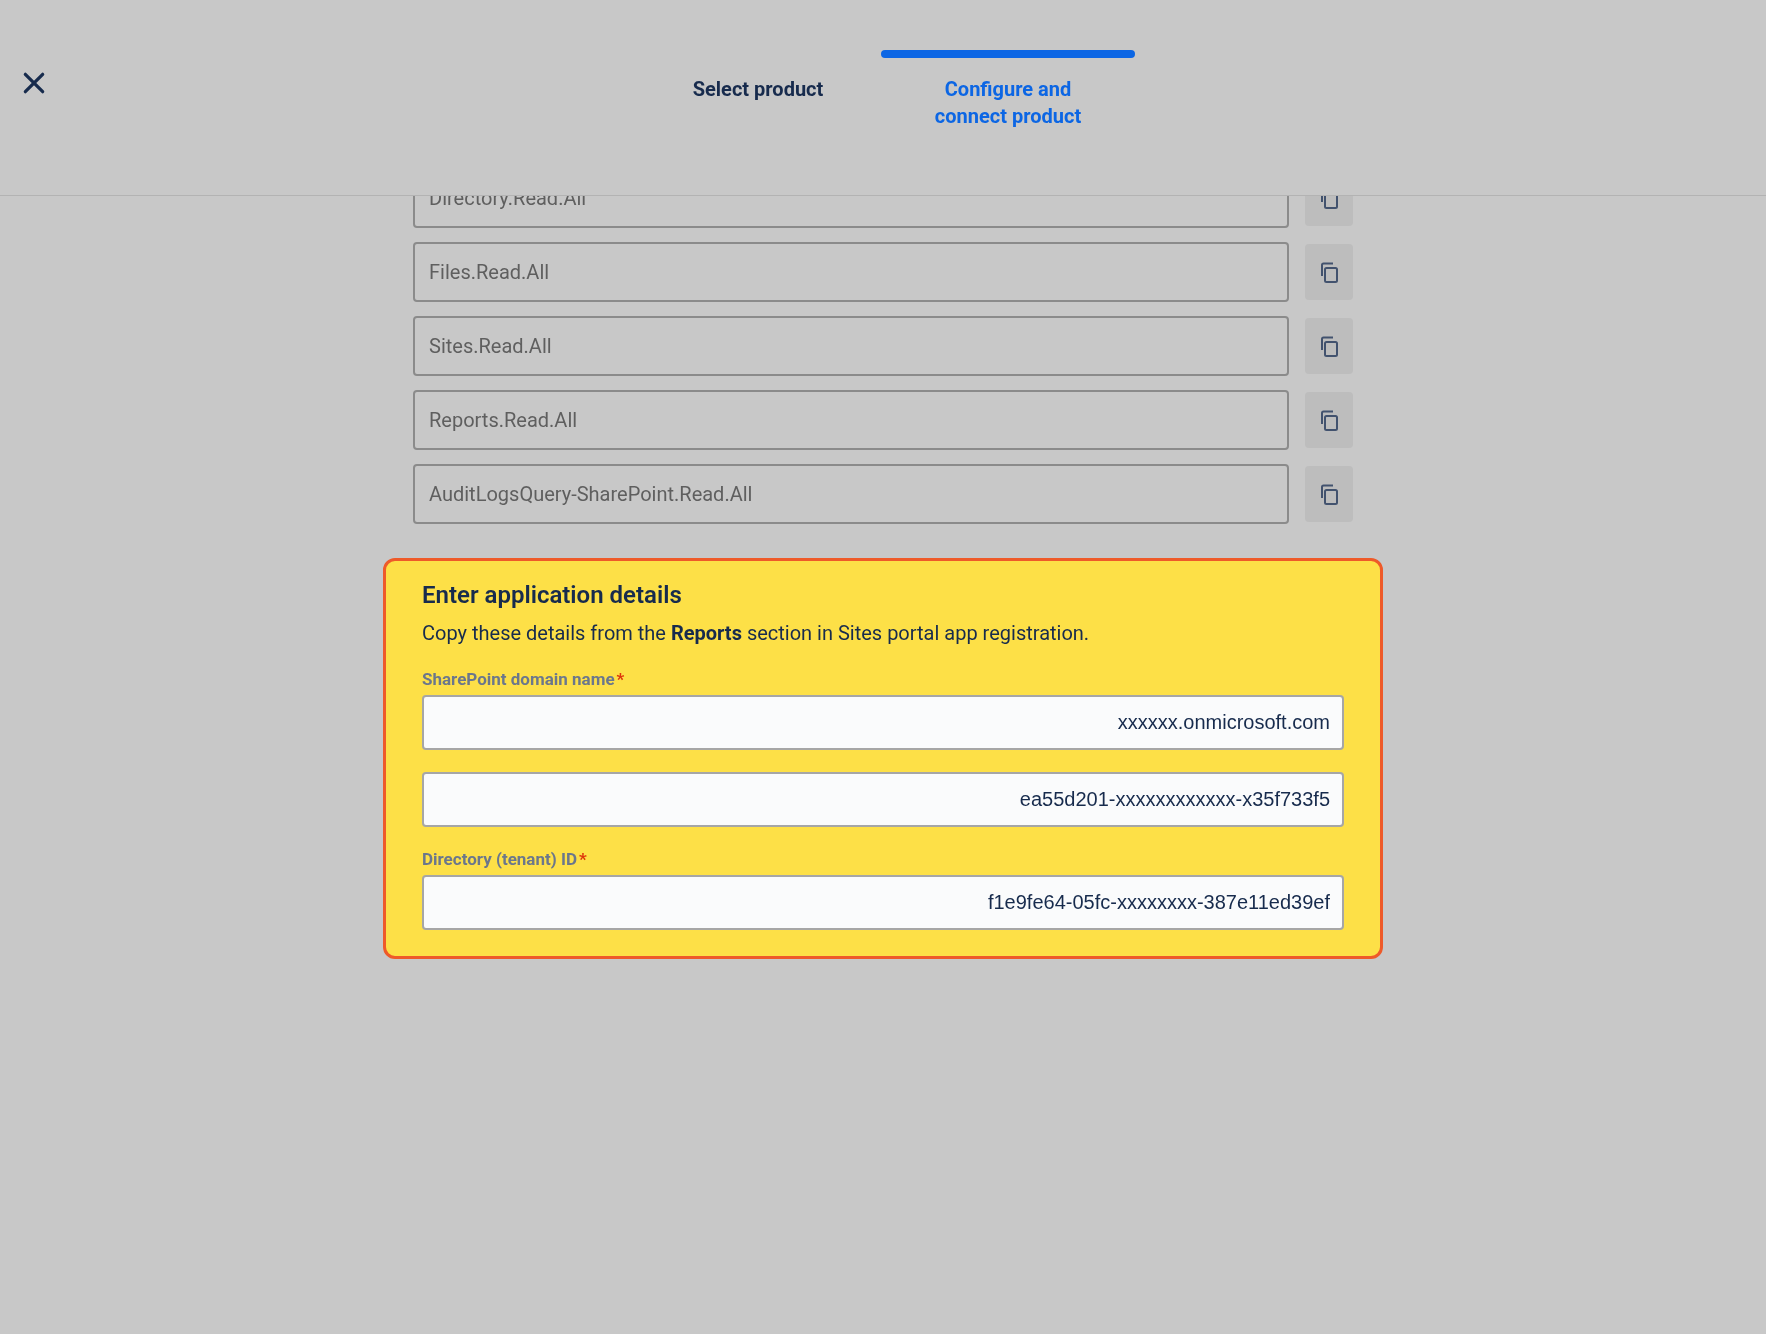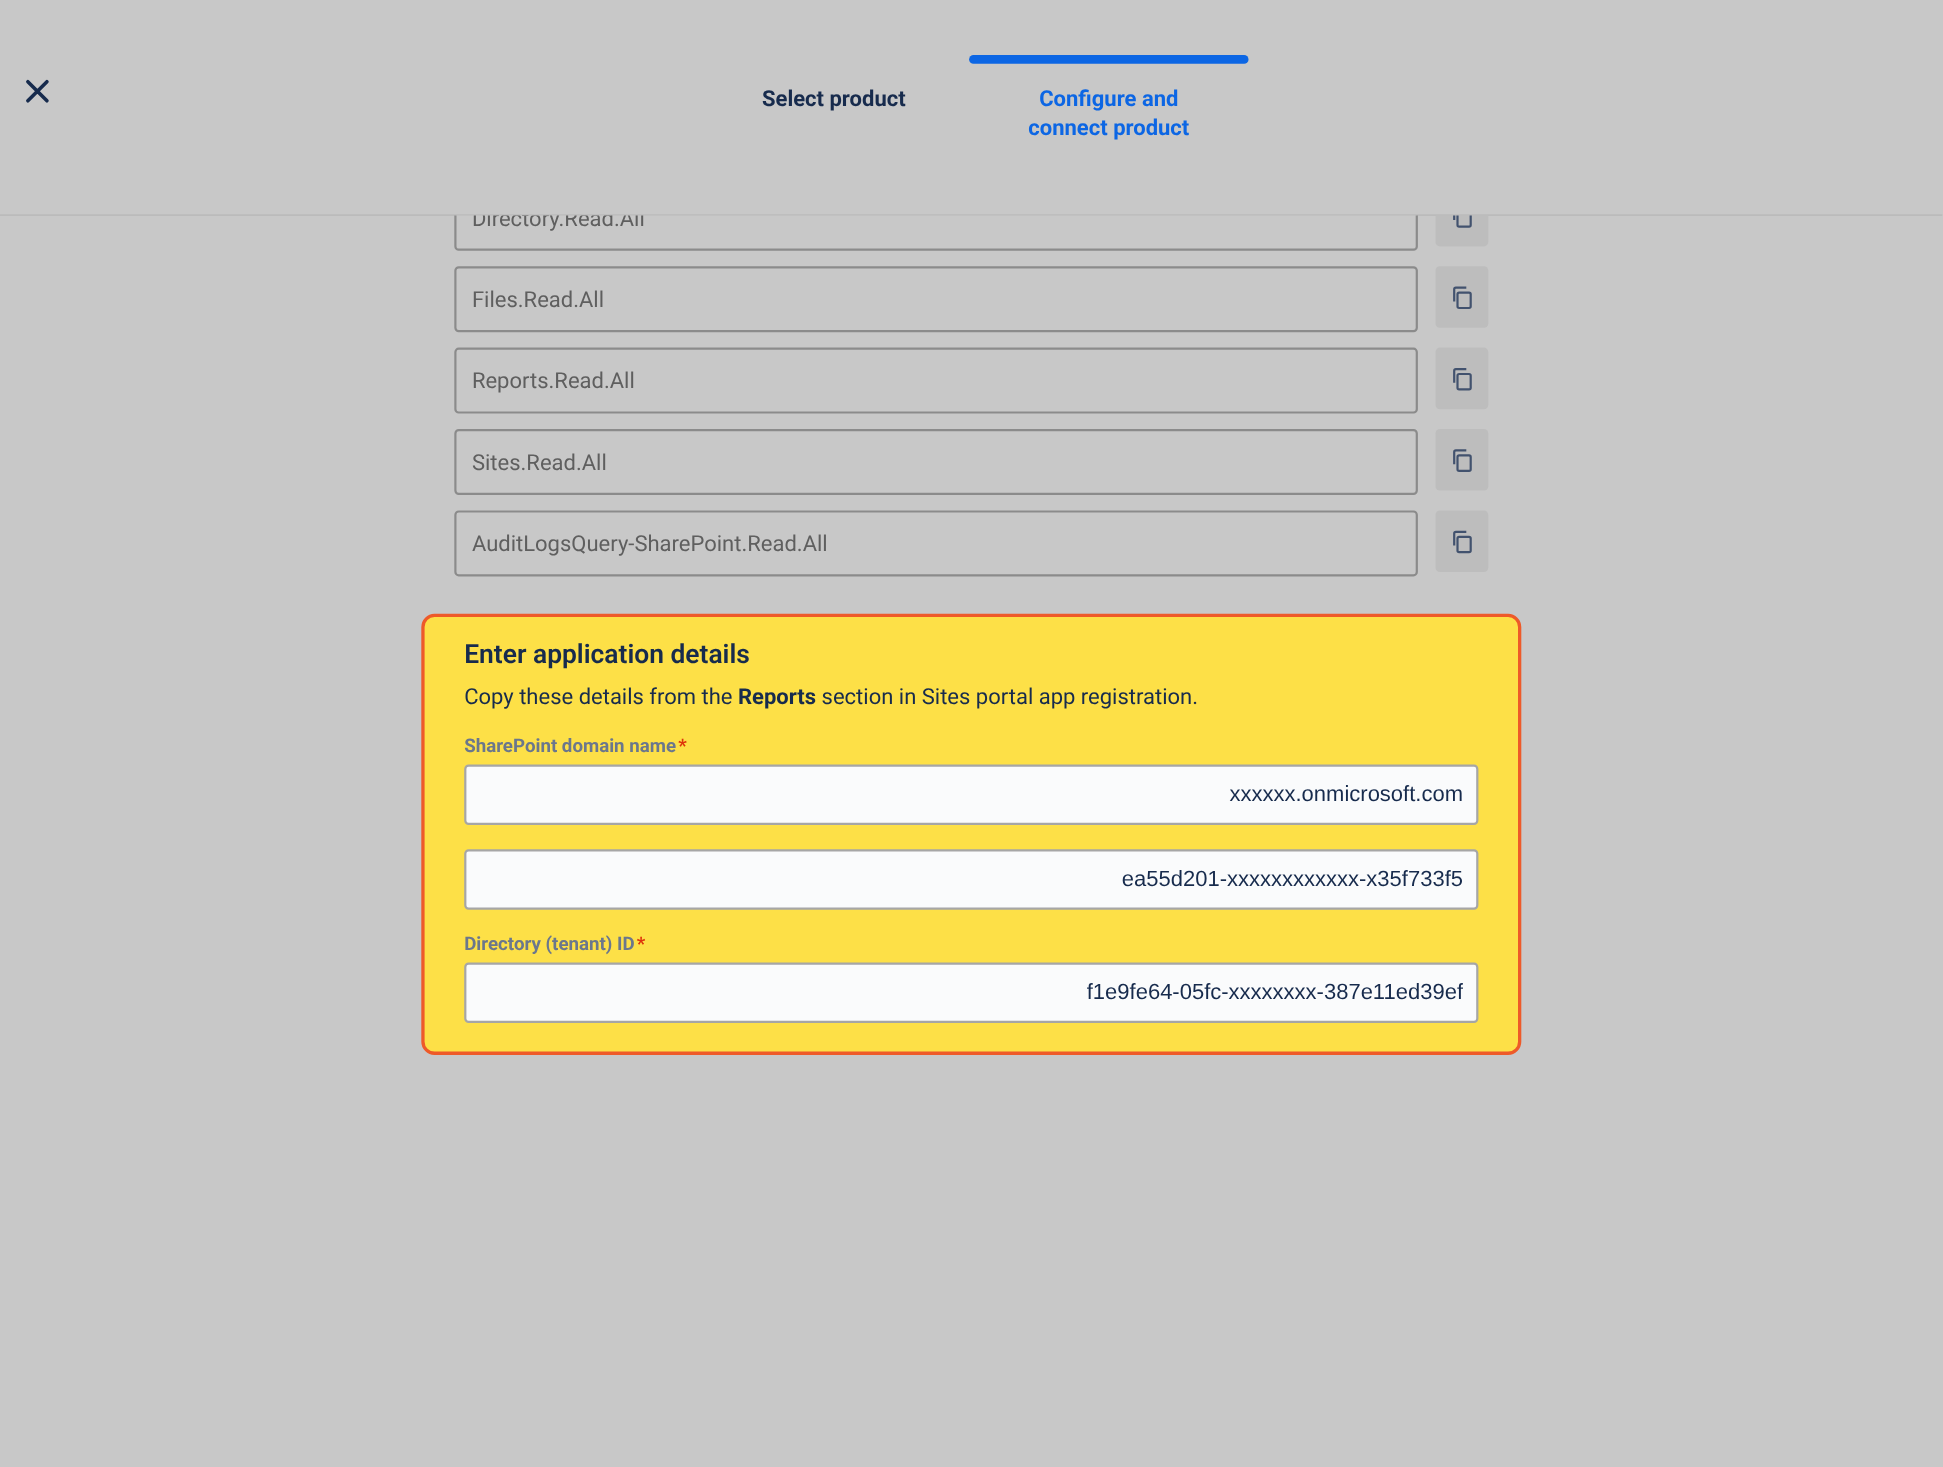--- a/index.html
+++ b/index.html
@@ -71,21 +71,21 @@
     left: 0; right: 0; bottom: 0;
     overflow: hidden;
   }
   .scroll-inner {
     width: 940px;
     margin: 0 auto;
   }
 
   .perm-row {
     display: flex;
-    align-items: flex-start;
+    align-items: center;
     gap: 16px;
     margin-bottom: 14px;
   }
   .perm-row.clipped { margin-top: -28px; }
   .perm-box {
     flex: 1;
     border: 2px solid #8b8b8b;
     border-radius: 4px;
     background: #c8c8c8;
     padding: 16px 14px;
@@ -189,31 +189,31 @@
       <div class="perm-box">Files.Read.All</div>
       <button class="copy-btn">
         <svg viewBox="0 0 24 24">
           <rect x="8" y="8" width="12" height="14" rx="1.5" fill="none" stroke="#42526e" stroke-width="2"></rect>
           <path d="M5 16 V5 a1.5 1.5 0 0 1 1.5 -1.5 H16" fill="none" stroke="#42526e" stroke-width="2"></path>
         </svg>
       </button>
     </div>
 
     <div class="perm-row">
+      <div class="perm-box">Sites.Read.All</div>
+      <button class="copy-btn">
+        <svg viewBox="0 0 24 24">
+          <rect x="8" y="8" width="12" height="14" rx="1.5" fill="none" stroke="#42526e" stroke-width="2"></rect>
+          <path d="M5 16 V5 a1.5 1.5 0 0 1 1.5 -1.5 H16" fill="none" stroke="#42526e" stroke-width="2"></path>
+        </svg>
+      </button>
+    </div>
+
+    <div class="perm-row">
       <div class="perm-box">Reports.Read.All</div>
-      <button class="copy-btn">
-        <svg viewBox="0 0 24 24">
-          <rect x="8" y="8" width="12" height="14" rx="1.5" fill="none" stroke="#42526e" stroke-width="2"></rect>
-          <path d="M5 16 V5 a1.5 1.5 0 0 1 1.5 -1.5 H16" fill="none" stroke="#42526e" stroke-width="2"></path>
-        </svg>
-      </button>
-    </div>
-
-    <div class="perm-row">
-      <div class="perm-box">Sites.Read.All</div>
       <button class="copy-btn">
         <svg viewBox="0 0 24 24">
           <rect x="8" y="8" width="12" height="14" rx="1.5" fill="none" stroke="#42526e" stroke-width="2"></rect>
           <path d="M5 16 V5 a1.5 1.5 0 0 1 1.5 -1.5 H16" fill="none" stroke="#42526e" stroke-width="2"></path>
         </svg>
       </button>
     </div>
 
     <div class="perm-row">
       <div class="perm-box">AuditLogsQuery-SharePoint.Read.All</div>

